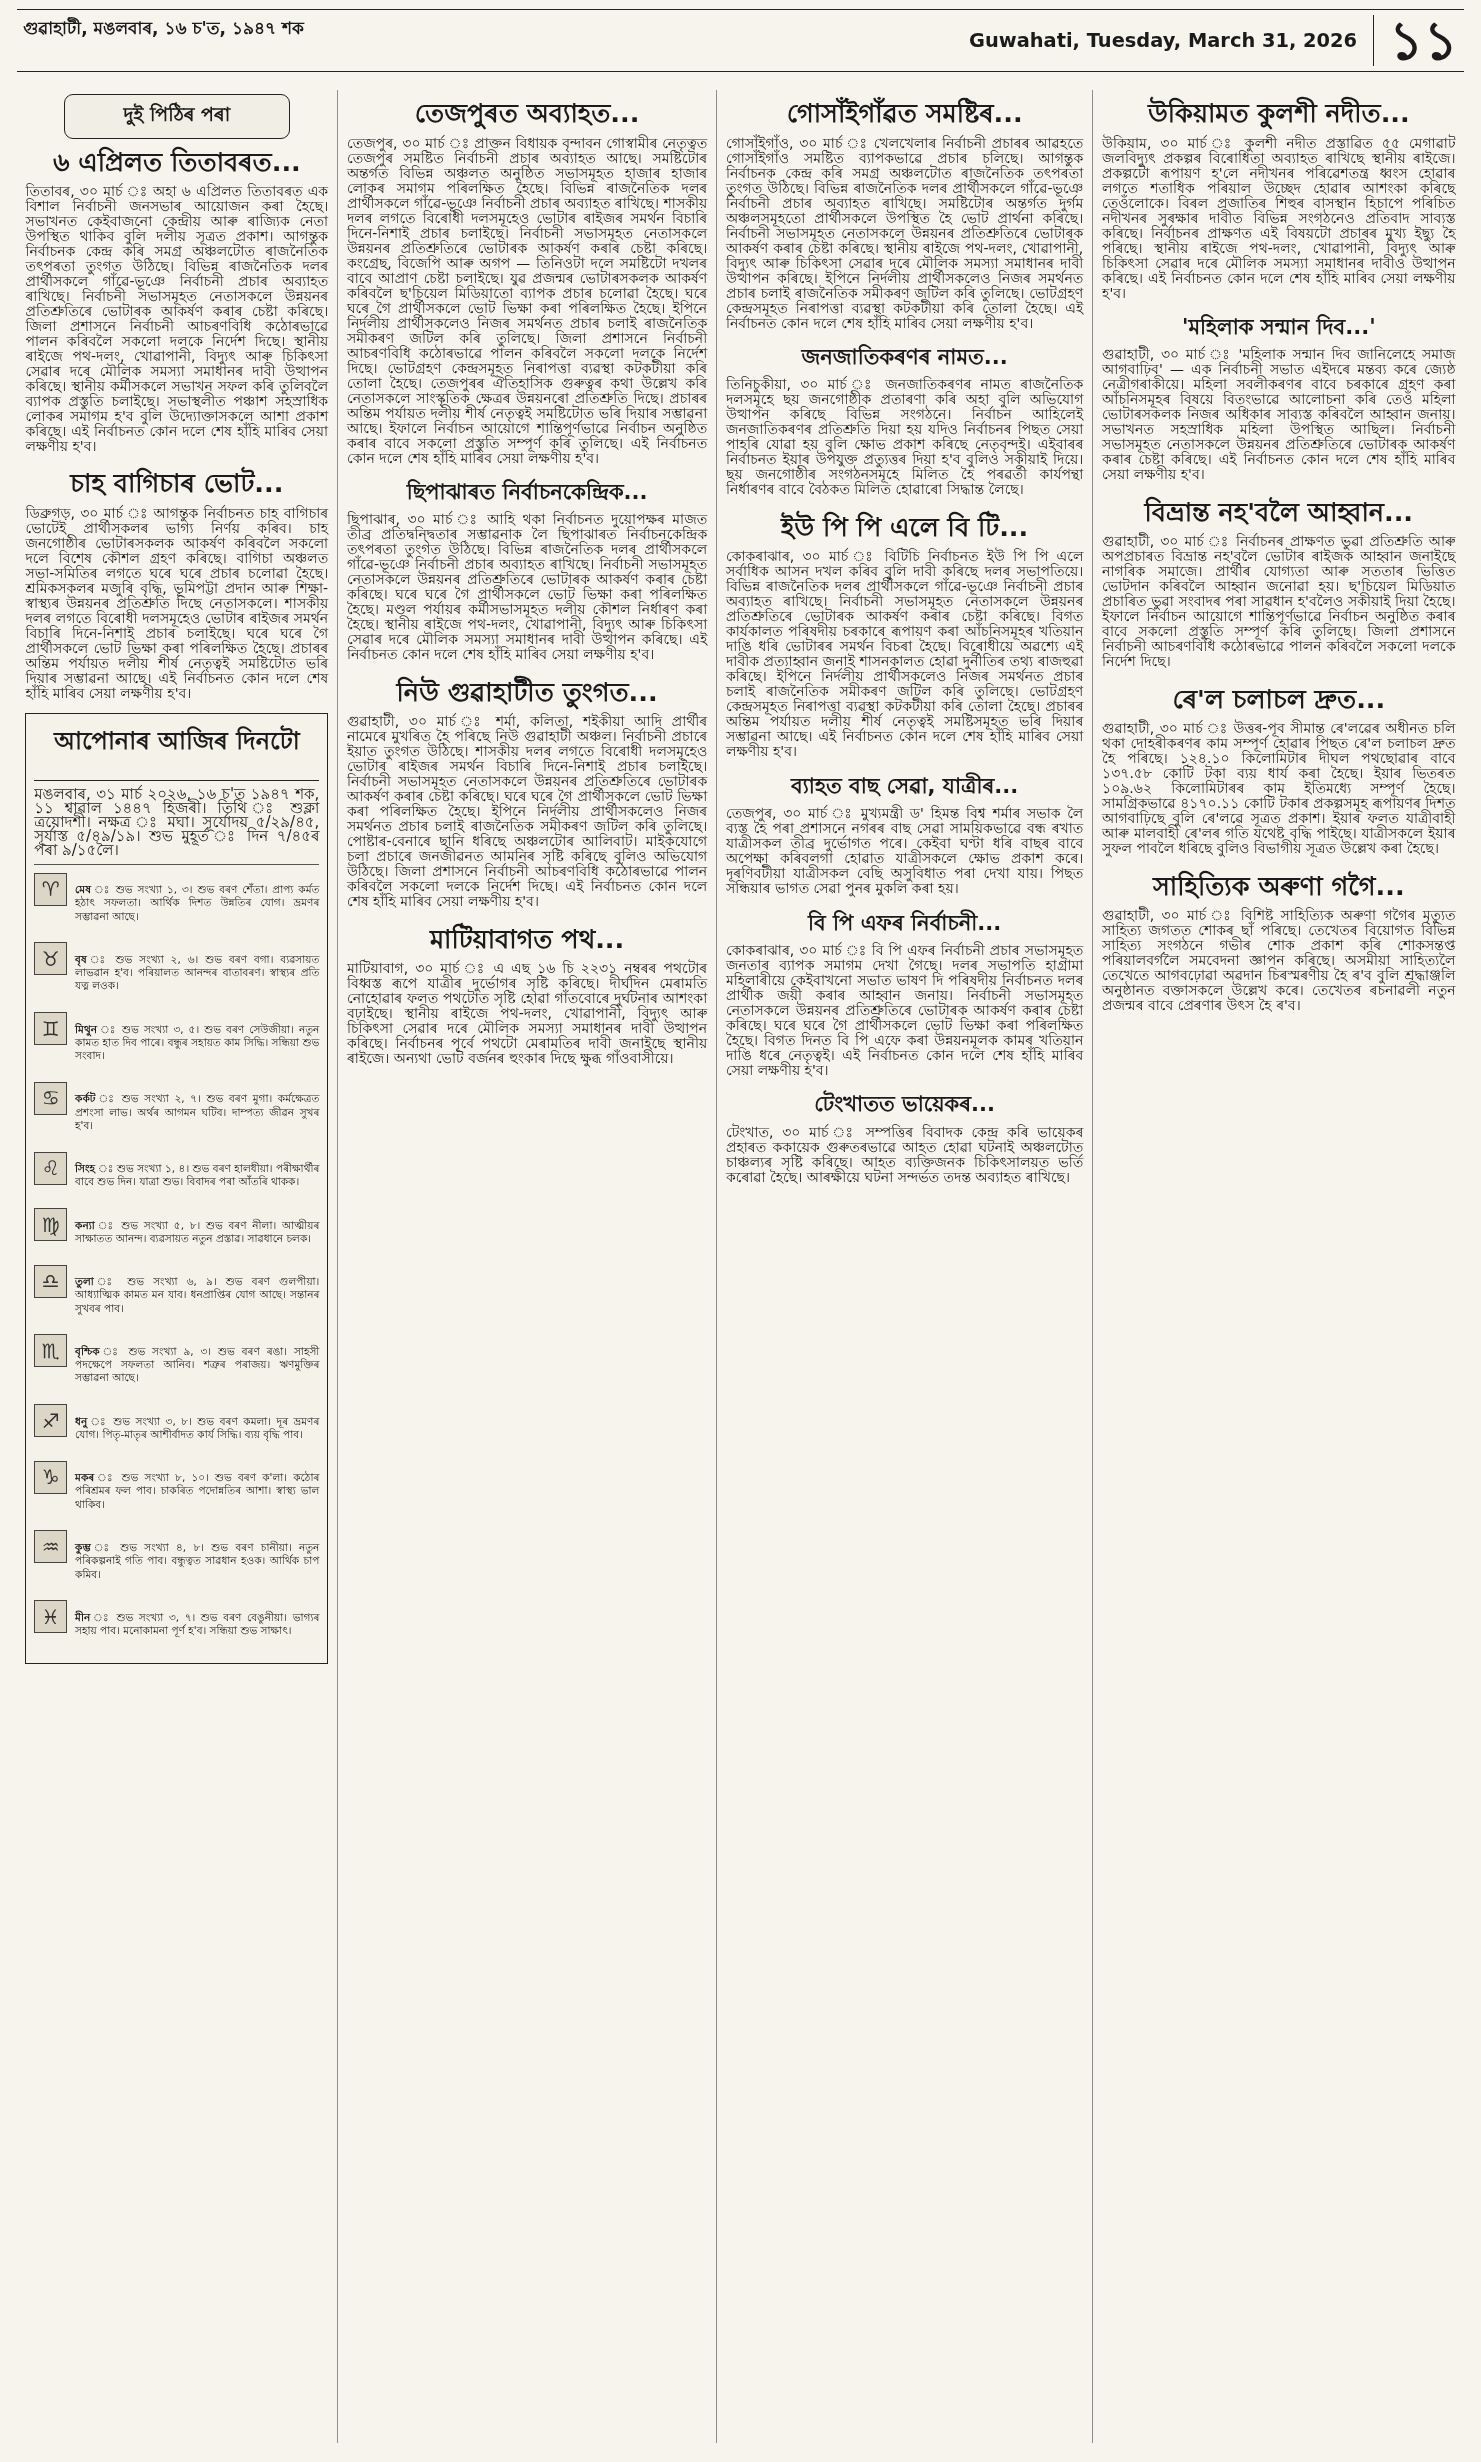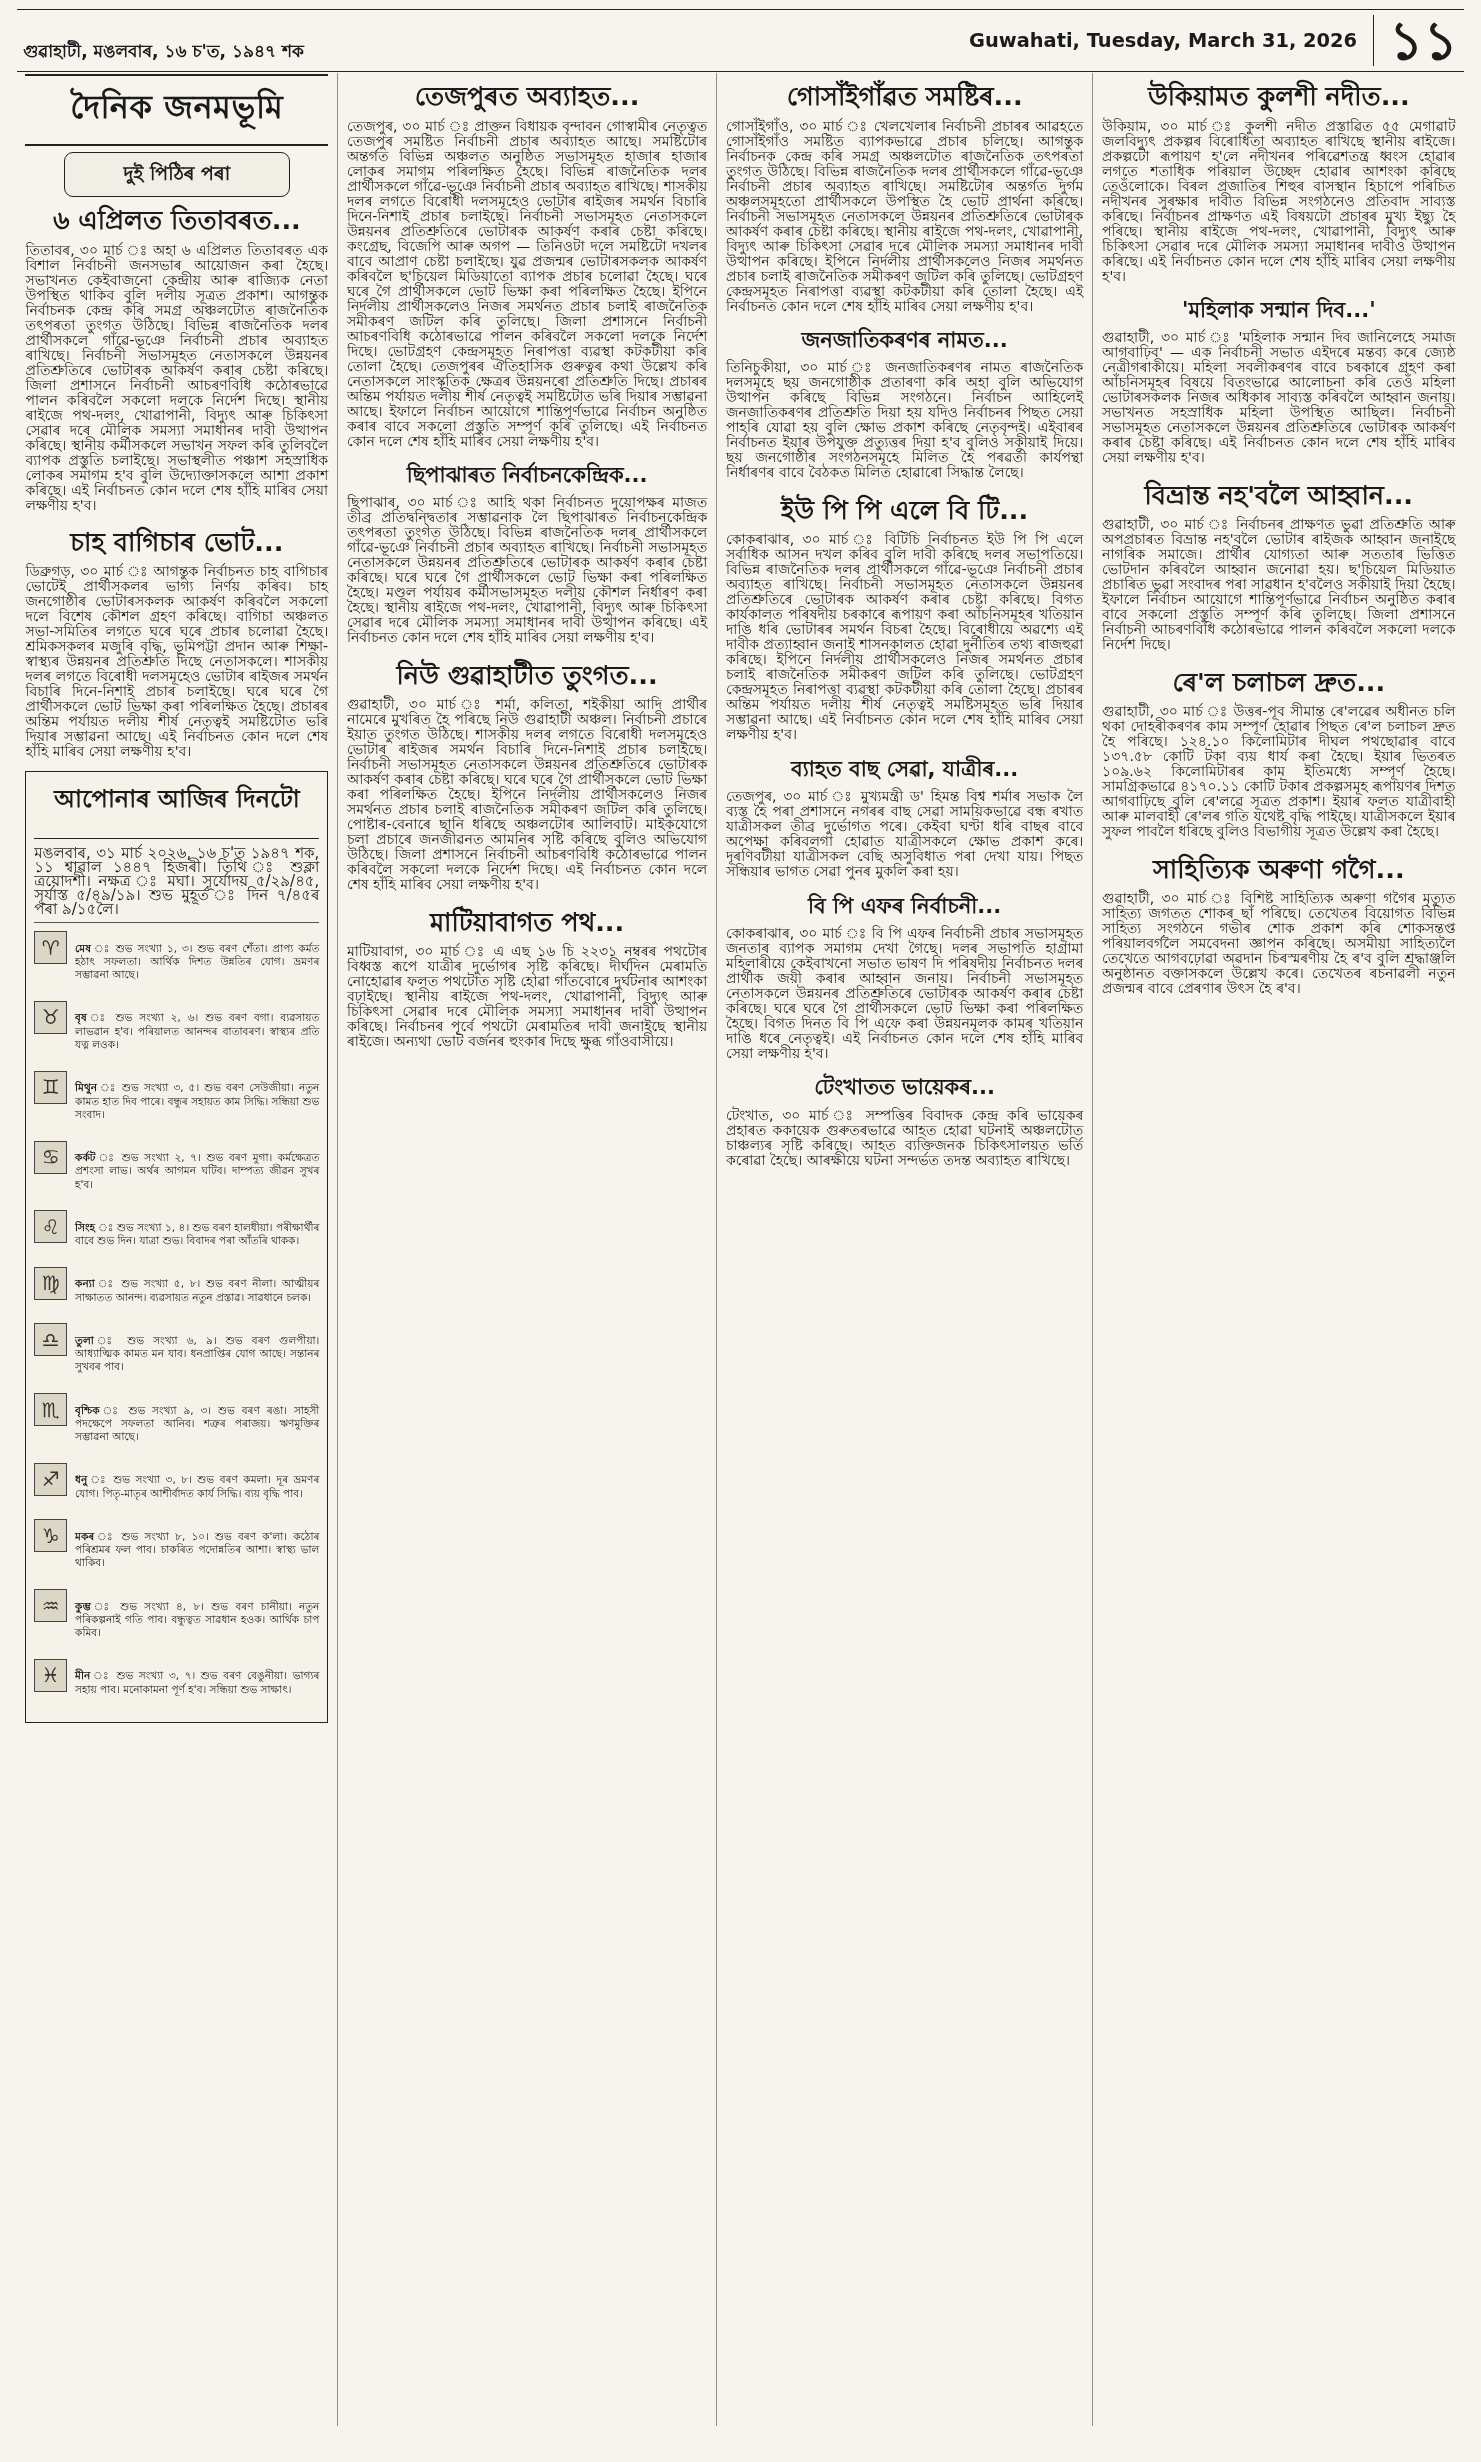--- a/index.html
+++ b/index.html
@@ -6,23 +6,23 @@
   body{
     width:1481px;height:2462px;background:#e9e7df;
     font-family:"DejaVu Sans","Liberation Sans",sans-serif;color:#1b1b1b;
   }
   .page{
     position:relative;width:1481px;height:2462px;box-sizing:border-box;
     background:#f6f4ed;padding:8.9px 16.6px 13.3px;overflow:hidden;
   }
   
   .topbar{
-    display:flex;justify-content:space-between;align-items:flex-end;
+    display:flex;justify-content:space-between;align-items:flex-start;
     border-top:1.1px solid #222;border-bottom:1.7px solid #222;
-    padding:5.5px 6.6px;margin-bottom:1px;
+    padding:5.5px 6.6px;margin-bottom:18px;
   }
   .date-left{font-size:17px;font-weight:bold}
   .date-right{display:flex;align-items:center;gap:15.5px}
   .date-right .en{font-size:19.4px;font-weight:bold}
   .pageno{
     font-size:53px;font-weight:bold;line-height:.95;
     border-left:1.7px solid #222;padding-left:15.5px;
     font-family:"DejaVu Serif","Liberation Serif",serif;
   }
   
@@ -81,21 +81,20 @@
     <div class="date-left">গুৱাহাটী, মঙলবাৰ, ১৬ চ'ত, ১৯৪৭ শক</div>
     <div class="date-right">
       <span class="en">Guwahati, Tuesday, March 31, 2026</span>
       <span class="pageno">১১</span>
     </div>
   </header>
 
   <div class="content">
 
     <div class="col c1">
-      <div class="masthead">দৈনিক জনমভূমি</div>
       <div class="section-box">দুই পিঠিৰ পৰা</div>
 
       <article class="story">
         <h2 class="headline first">৬ এপ্ৰিলত তিতাবৰত...</h2>
         <p class="body">তিতাবৰ, ৩০ মাৰ্চ ঃ অহা ৬ এপ্ৰিলত তিতাবৰত এক বিশাল নিৰ্বাচনী জনসভাৰ আয়োজন কৰা হৈছে। সভাখনত কেইবাজনো কেন্দ্ৰীয় আৰু ৰাজ্যিক নেতা উপস্থিত থাকিব বুলি দলীয় সূত্ৰত প্ৰকাশ। আগন্তুক নিৰ্বাচনক কেন্দ্ৰ কৰি সমগ্ৰ অঞ্চলটোত ৰাজনৈতিক তৎপৰতা তুংগত উঠিছে। বিভিন্ন ৰাজনৈতিক দলৰ প্ৰাৰ্থীসকলে গাঁৱে-ভূঞে নিৰ্বাচনী প্ৰচাৰ অব্যাহত ৰাখিছে। নিৰ্বাচনী সভাসমূহত নেতাসকলে উন্নয়নৰ প্ৰতিশ্ৰুতিৰে ভোটাৰক আকৰ্ষণ কৰাৰ চেষ্টা কৰিছে। জিলা প্ৰশাসনে নিৰ্বাচনী আচৰণবিধি কঠোৰভাৱে পালন কৰিবলৈ সকলো দলকে নিৰ্দেশ দিছে। স্থানীয় ৰাইজে পথ-দলং, খোৱাপানী, বিদ্যুৎ আৰু চিকিৎসা সেৱাৰ দৰে মৌলিক সমস্যা সমাধানৰ দাবী উত্থাপন কৰিছে। স্থানীয় কৰ্মীসকলে সভাখন সফল কৰি তুলিবলৈ ব্যাপক প্ৰস্তুতি চলাইছে। সভাস্থলীত পঞ্চাশ সহস্ৰাধিক লোকৰ সমাগম হ'ব বুলি উদ্যোক্তাসকলে আশা প্ৰকাশ কৰিছে। এই নিৰ্বাচনত কোন দলে শেষ হাঁহি মাৰিব সেয়া লক্ষণীয় হ'ব।</p>
       </article>
 
       <article class="story">
         <h2 class="headline">চাহ বাগিচাৰ ভোট...</h2>
         <p class="body">ডিব্ৰুগড়, ৩০ মাৰ্চ ঃ আগন্তুক নিৰ্বাচনত চাহ বাগিচাৰ ভোটেই প্ৰাৰ্থীসকলৰ ভাগ্য নিৰ্ণয় কৰিব। চাহ জনগোষ্ঠীৰ ভোটাৰসকলক আকৰ্ষণ কৰিবলৈ সকলো দলে বিশেষ কৌশল গ্ৰহণ কৰিছে। বাগিচা অঞ্চলত সভা-সমিতিৰ লগতে ঘৰে ঘৰে প্ৰচাৰ চলোৱা হৈছে। শ্ৰমিকসকলৰ মজুৰি বৃদ্ধি, ভূমিপট্টা প্ৰদান আৰু শিক্ষা-স্বাস্থ্যৰ উন্নয়নৰ প্ৰতিশ্ৰুতি দিছে নেতাসকলে। শাসকীয় দলৰ লগতে বিৰোধী দলসমূহেও ভোটাৰ ৰাইজৰ সমৰ্থন বিচাৰি দিনে-নিশাই প্ৰচাৰ চলাইছে। ঘৰে ঘৰে গৈ প্ৰাৰ্থীসকলে ভোট ভিক্ষা কৰা পৰিলক্ষিত হৈছে। প্ৰচাৰৰ অন্তিম পৰ্যায়ত দলীয় শীৰ্ষ নেতৃত্বই সমষ্টিটোত ভৰি দিয়াৰ সম্ভাৱনা আছে। এই নিৰ্বাচনত কোন দলে শেষ হাঁহি মাৰিব সেয়া লক্ষণীয় হ'ব।</p>

